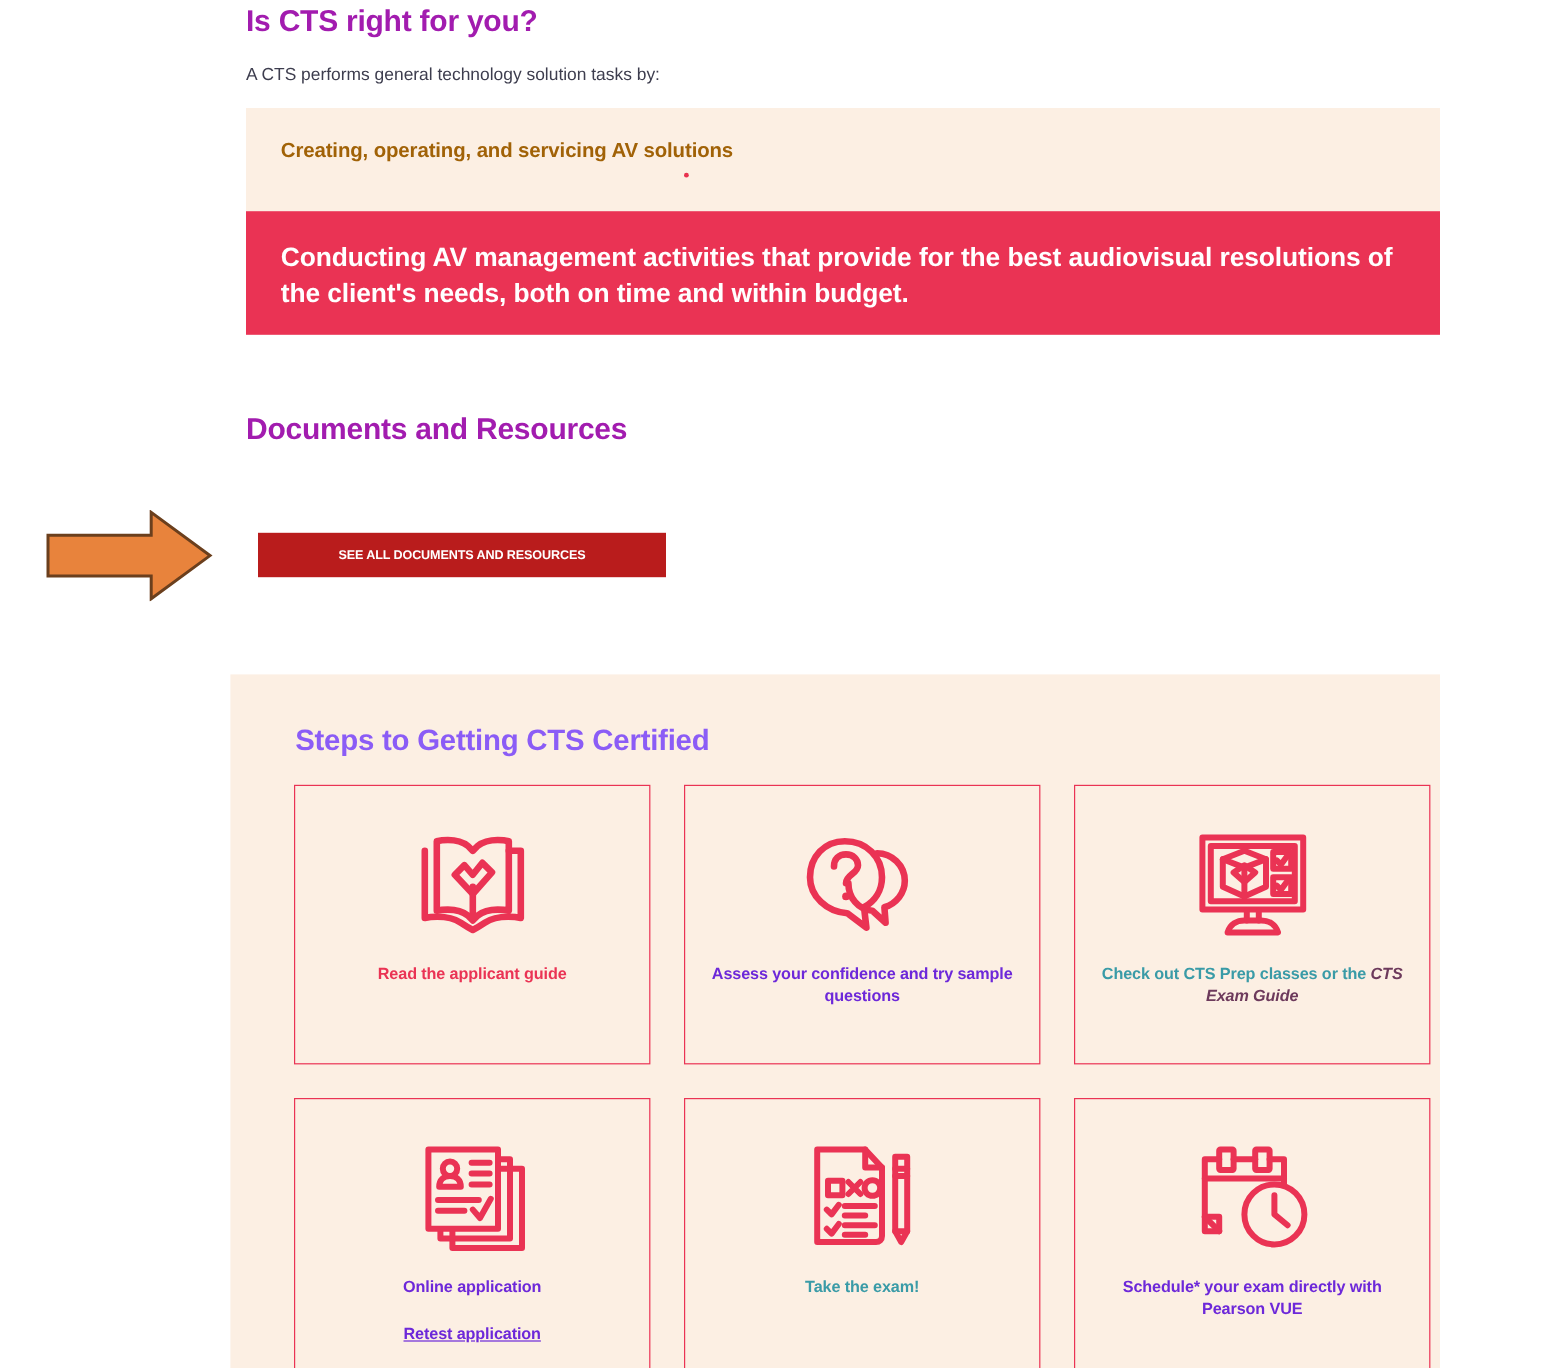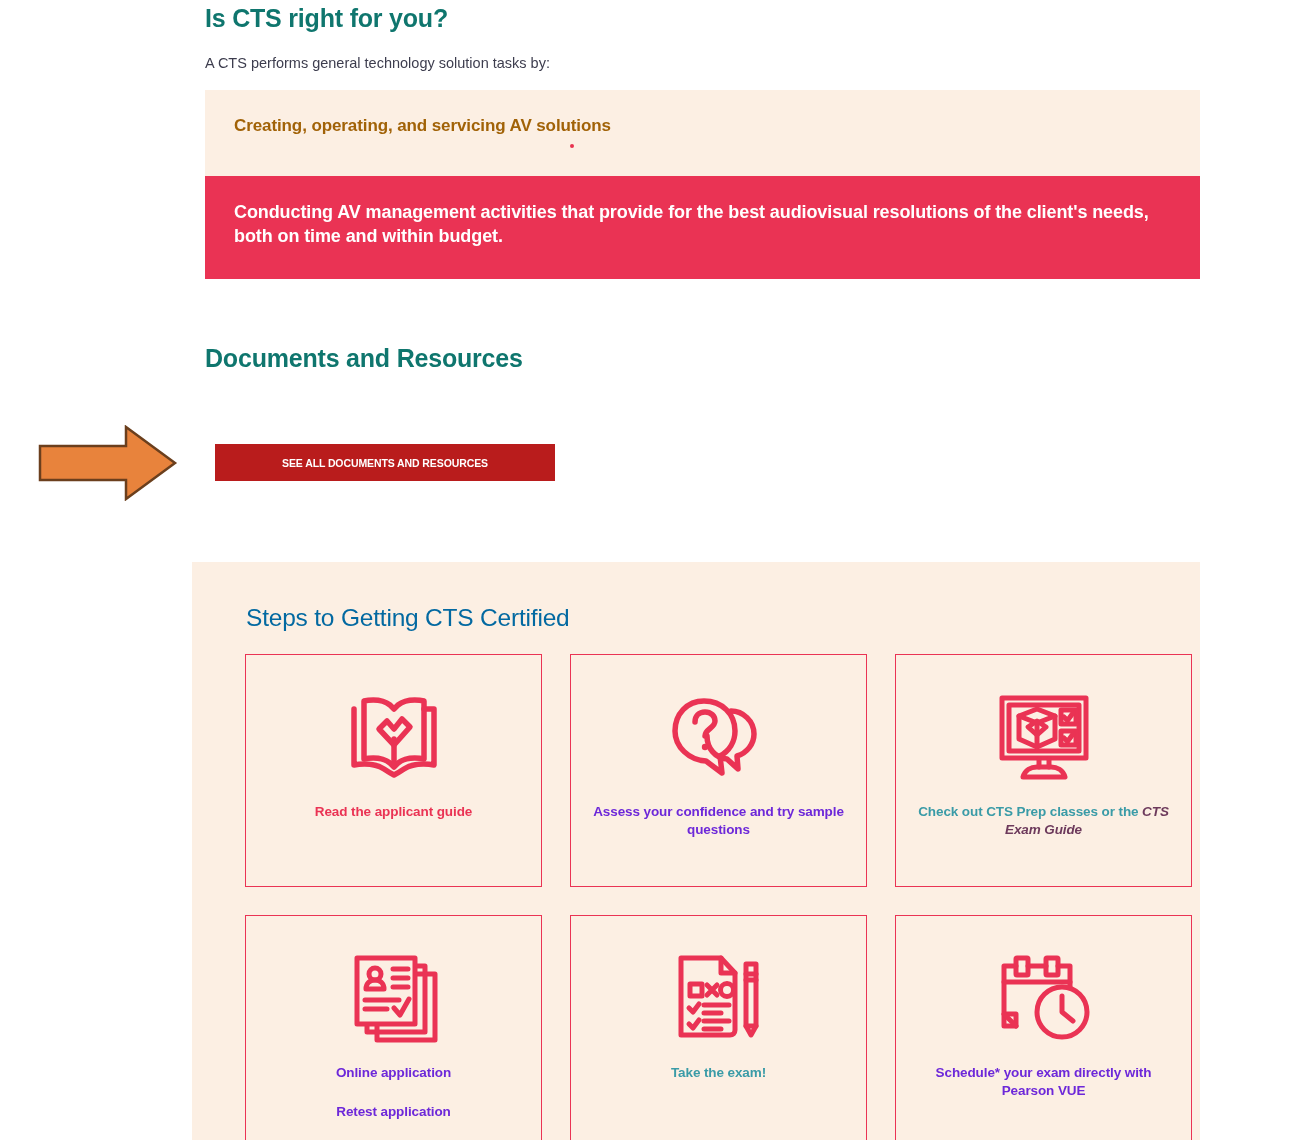--- a/index.html
+++ b/index.html
@@ -10,21 +10,21 @@
   body {
     width: 1291px;
     height: 1140px;
     position: relative;
     font-family: "Liberation Sans", sans-serif;
     overflow: hidden;
   }
 
   
   .sec-heading {
-    color: #0f766e;
+    color: #a21caf;
     font-size: 25px;
     font-weight: bold;
     letter-spacing: -0.2px;
     margin: 0;
   }
   .body-text {
     color: #3d3d4e;
     font-size: 14.5px;
     margin: 0;
   }
@@ -77,21 +77,21 @@
     background: #ea3354;
     height: 103px;
     position: relative;
   }
   .band-red .band-text {
     position: absolute;
     left: 29px;
     top: 24px;
     width: 930px;
     color: #ffffff;
-    font-size: 18px;
+    font-size: 22px;
     font-weight: bold;
     line-height: 1.35;
     letter-spacing: -0.1px;
   }
 
   
   #docs-section {
     position: absolute;
     left: 205px;
     top: 344px;
@@ -132,23 +132,23 @@
     left: 192px;
     top: 562px;
     width: 1008px;
     height: 578px;
     background: #fcefe3;
   }
   #steps-title {
     position: absolute;
     left: 54px;
     top: 42px;
-    color: #0369a1;
+    color: #8b5cf6;
     font-size: 24.5px;
-    font-weight: normal;
+    font-weight: bold;
     letter-spacing: -0.2px;
     margin: 0;
   }
   .card-grid {
     position: absolute;
     left: 53px;
     top: 92px;
     width: 925px;
     display: grid;
     grid-template-columns: repeat(3, 297px);
@@ -179,21 +179,21 @@
     text-align: center;
     font-size: 13.5px;
     font-weight: bold;
     line-height: 1.32;
     letter-spacing: -0.1px;
     color: #6d28d9;
   }
   .card-label.red { color: #ea3354; }
   .card-label.teal { color: #3a9ba7; text-align: center; }
   .card-label .ital { font-style: italic; color: #6d3a5c; }
-  .card-label .line2 { display: block; margin-top: 21px; }
+  .card-label .line2 { display: block; margin-top: 21px; text-decoration: underline; }
 </style>
 </head>
 <body>
 
 <div id="is-cts-section">
   <h2 class="sec-heading">Is CTS right for you?</h2>
   <p class="body-text sub">A CTS performs general technology solution tasks by:</p>
 </div>
 
 <div class="band-wrap">

